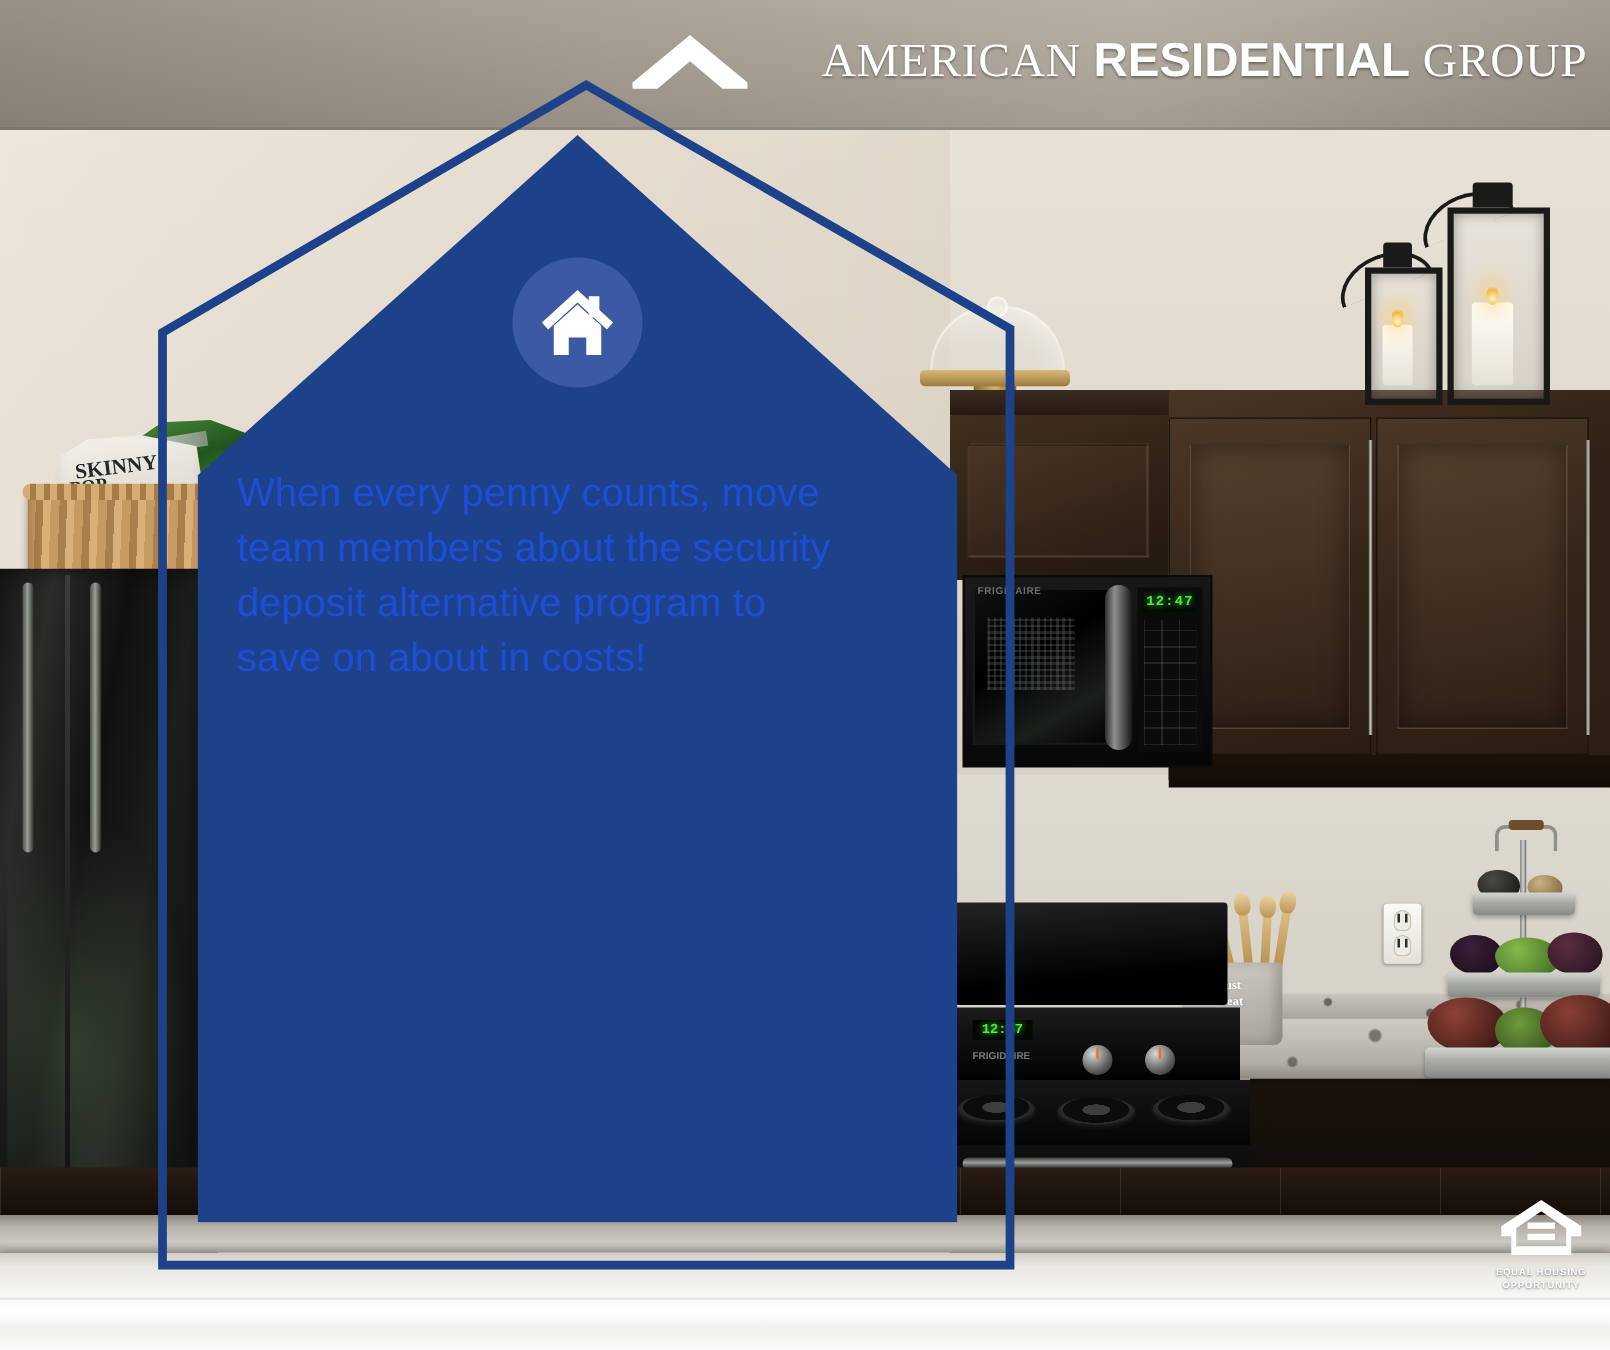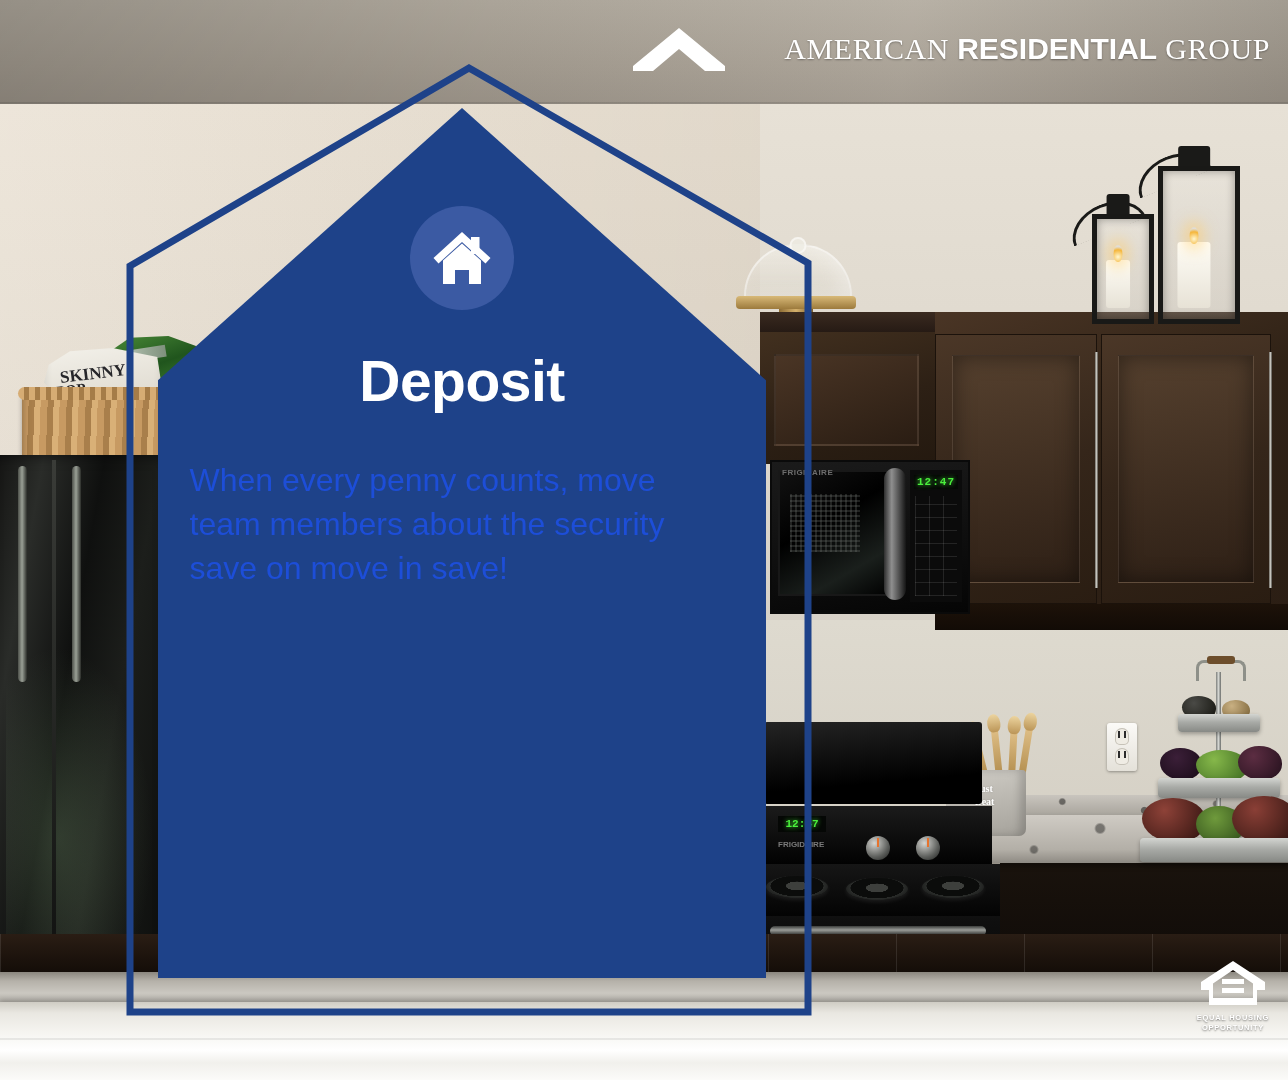--- a/index.html
+++ b/index.html
@@ -382,21 +382,21 @@
     color:#1d4ed8; font-weight:400; font-size:32px; line-height:44px;
   }
   .body-copy div{ display:block; }
 
   
   .brand{
     position:absolute; right:18px; top:26px;
     display:flex; align-items:center; gap:18px;
   }
   .brand-word{
-    color:#ffffff; white-space:nowrap; font-size:30px; letter-spacing:.6px;
+    color:#ffffff; white-space:nowrap; font-size:38px; letter-spacing:.6px;
     font-family:"Liberation Serif", serif;
     text-shadow:0 1px 2px rgba(0,0,0,.35);
     margin-left:40px;
   }
   .brand-word .bold{
     font-family:"Liberation Sans", sans-serif; font-weight:700; letter-spacing:0;
   }
 
   
   .eho{
@@ -549,27 +549,27 @@
 
         <rect x="40" y="8" width="8.5" height="17" fill="#ffffff"></rect>
 
         <path d="M31 3 L59.5 29 L54.5 34.5 L31 13 L7.5 34.5 L2.5 29 Z" fill="#ffffff"></path>
 
         <path d="M31 14.5 L50 31.5 L50 55 L38 55 L38 41 L24 41 L24 55 L12 55 L12 31.5 Z" fill="#ffffff"></path>
       </svg>
     </div>
 
     <div class="headline">
-      <div>Deposit</div>
     </div>
 
     <div class="body-copy">
       <div>When every penny counts, move</div>
       <div>team members about the security</div>
-      <div>save on move in save!</div>
+      <div>deposit alternative program to</div>
+      <div>save on about in costs!</div>
     </div>
   </div>
 
   <div class="brand">
     <svg width="94" height="46" viewBox="0 0 94 46">
       <path d="M47 2 L93 40 L93 45 L73 45 L47 23 L21 45 L1 45 L1 40 Z" fill="#ffffff"></path>
     </svg>
     <div class="brand-word"><span>AMERICAN</span> <span class="bold">RESIDENTIAL</span> <span>GROUP</span></div>
   </div>
 

